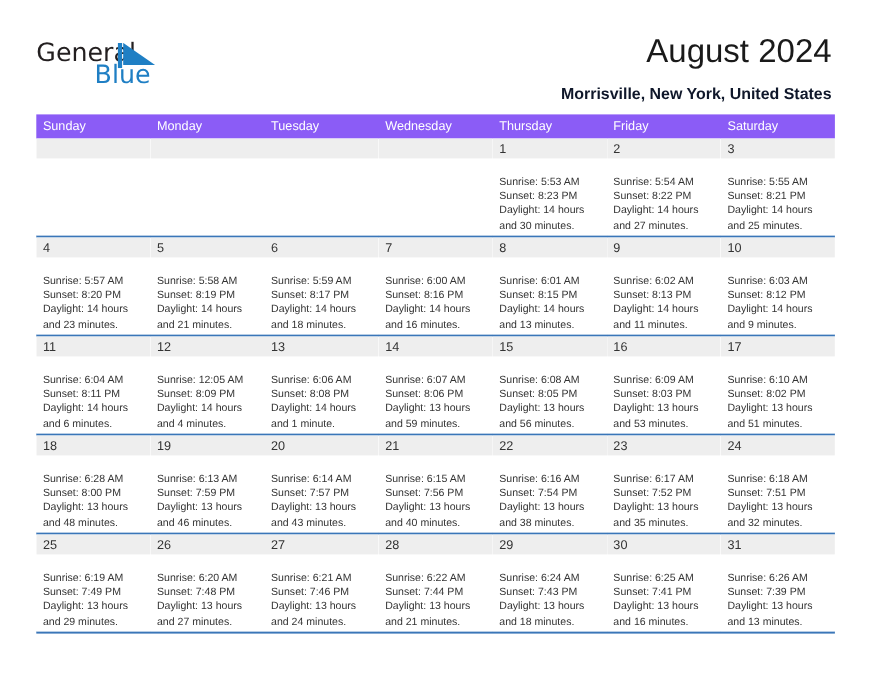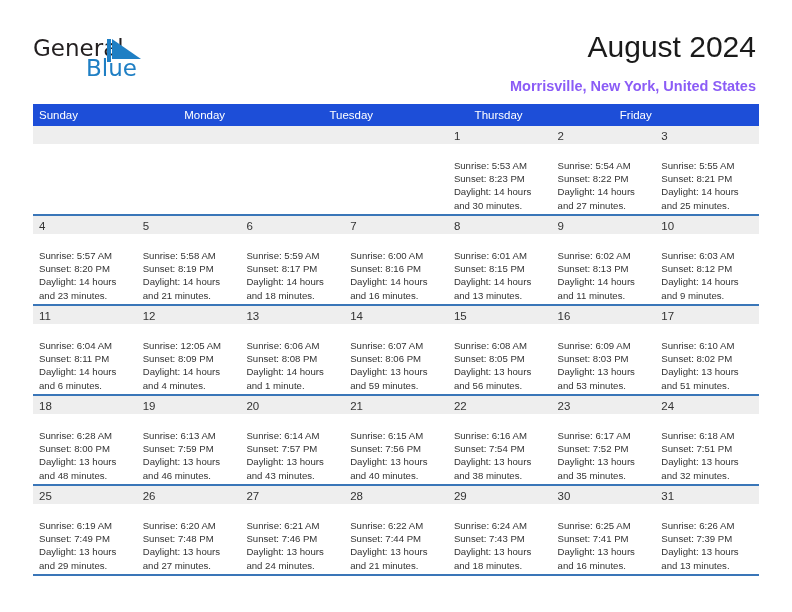--- a/index.html
+++ b/index.html
@@ -74,36 +74,36 @@
     color: #1a1a1a;
     letter-spacing: 0px;
     white-space: nowrap;
   }
   .subtitle {
     position: absolute;
     right: 36px;
     top: 78px;
     font-size: 14.5px;
     font-weight: 700;
-    color: #8b5cf6;
+    color: #0f172a;
     white-space: nowrap;
     text-align: right;
   }
 
   
   .calendar {
     position: absolute;
     left: 33px;
     top: 104px;
     width: 726px;
   }
 
   .dow-row {
     display: flex;
-    background: #1d4ed8;
+    background: #8b5cf6;
     height: 22px;
   }
   .dow {
     flex: 1 1 0;
     box-sizing: border-box;
     padding: 3px 0 0 6px;
     color: #ffffff;
     font-size: 11.5px;
     font-weight: 400;
     line-height: 16px;
@@ -169,22 +169,24 @@
 
     <div class="title">August 2024</div>
     <div class="subtitle">Morrisville, New York, United States</div>
   </div>
 
   <div class="calendar">
     <div class="dow-row">
         <div class="dow">Sunday</div>
         <div class="dow">Monday</div>
         <div class="dow">Tuesday</div>
+        <div class="dow">Wednesday</div>
         <div class="dow">Thursday</div>
         <div class="dow">Friday</div>
+        <div class="dow">Saturday</div>
       </div>
     <div class="weeks">
         <div class="week">
           <div class="cell empty">
             <div class="daynum-band"><span class="daynum"></span></div>
             <div class="details"></div>
           </div>
           <div class="cell empty">
             <div class="daynum-band"><span class="daynum"></span></div>
             <div class="details"></div>

